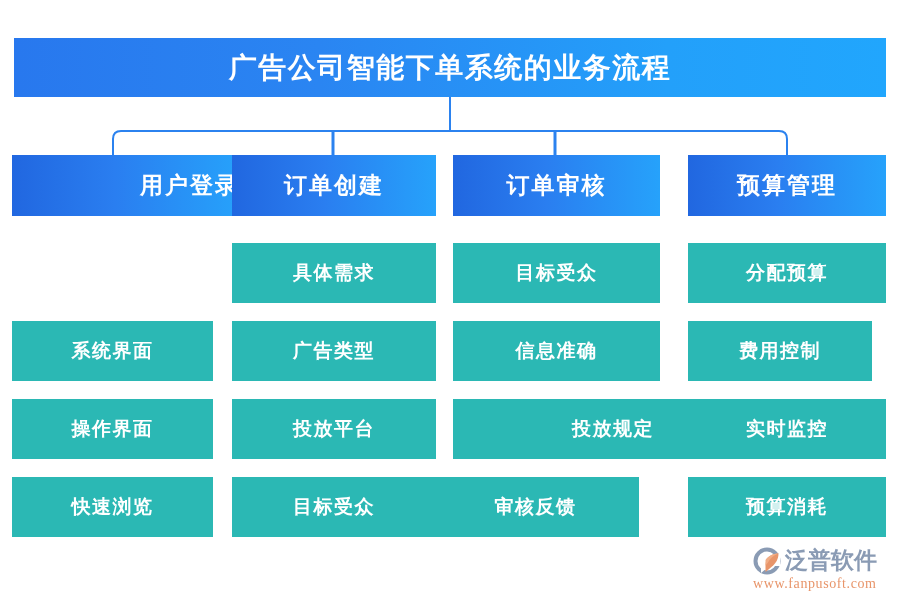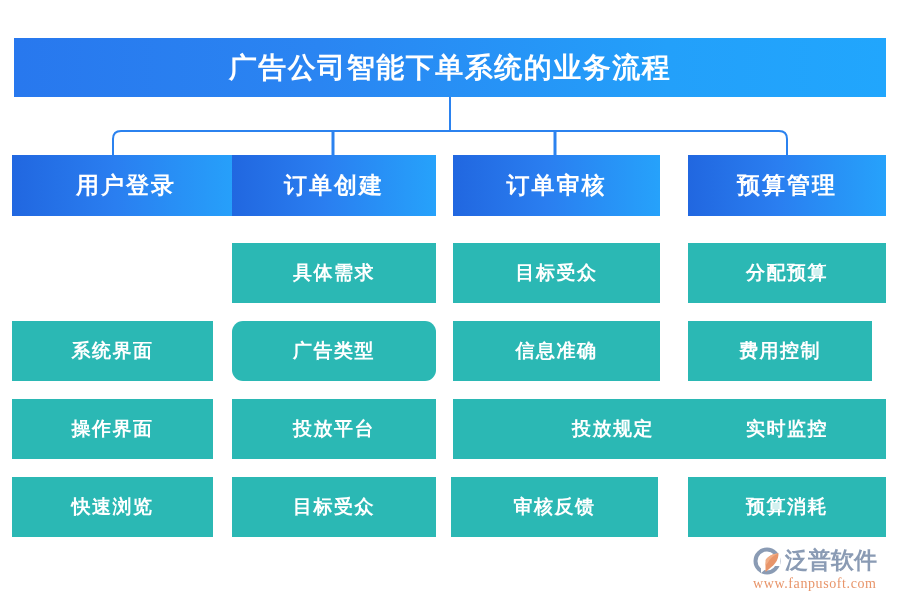--- a/index.html
+++ b/index.html
@@ -142,40 +142,40 @@
 
       <path d="M450,97 L450,131"></path>
 
       <path d="M113,155 L113,139 Q113,131 121,131 L779,131 Q787,131 787,139 L787,155"></path>
 
       <path d="M333,131 L333,155" stroke-width="3"></path>
       <path d="M555,131 L555,155" stroke-width="3"></path>
     </g>
   </svg>
 
-  <div class="head-box" style="left:12px; width:228px;">
+  <div class="head-box" style="left:12px; width:228px;justify-content:flex-end;">
     <span class="label">用户登录</span>
   </div>
   <div class="item-box" style="left:12px; width:201px; top:321px;">
     <span class="label">系统界面</span>
   </div>
   <div class="item-box" style="left:12px; width:201px; top:399px;">
     <span class="label">操作界面</span>
   </div>
   <div class="item-box" style="left:12px; width:201px; top:477px;">
     <span class="label">快速浏览</span>
   </div>
 
   <div class="head-box" style="left:232px; width:204px;">
     <span class="label">订单创建</span>
   </div>
   <div class="item-box" style="left:232px; width:204px; top:243px;">
     <span class="label">具体需求</span>
   </div>
-  <div class="item-box" style="left:232px; width:204px; top:321px;border-radius:11px;">
+  <div class="item-box" style="left:232px; width:204px; top:321px;">
     <span class="label">广告类型</span>
   </div>
   <div class="item-box" style="left:232px; width:204px; top:399px;">
     <span class="label">投放平台</span>
   </div>
   <div class="item-box" style="left:232px; width:204px; top:477px;">
     <span class="label">目标受众</span>
   </div>
 
   <div class="head-box" style="left:453px; width:207px;">
@@ -183,21 +183,21 @@
   </div>
   <div class="item-box" style="left:453px; width:207px; top:243px;">
     <span class="label">目标受众</span>
   </div>
   <div class="item-box" style="left:453px; width:207px; top:321px;">
     <span class="label">信息准确</span>
   </div>
   <div class="item-box" style="left:453px; width:248px; top:399px;padding-left:36px;">
     <span class="label">投放规定</span>
   </div>
-  <div class="item-box" style="left:451px; width:207px; top:477px;">
+  <div class="item-box" style="left:432px; width:207px; top:477px;">
     <span class="label">审核反馈</span>
   </div>
 
   <div class="head-box" style="left:688px; width:198px;">
     <span class="label">预算管理</span>
   </div>
   <div class="item-box" style="left:688px; width:198px; top:243px;">
     <span class="label">分配预算</span>
   </div>
   <div class="item-box" style="left:688px; width:184px; top:321px;">

